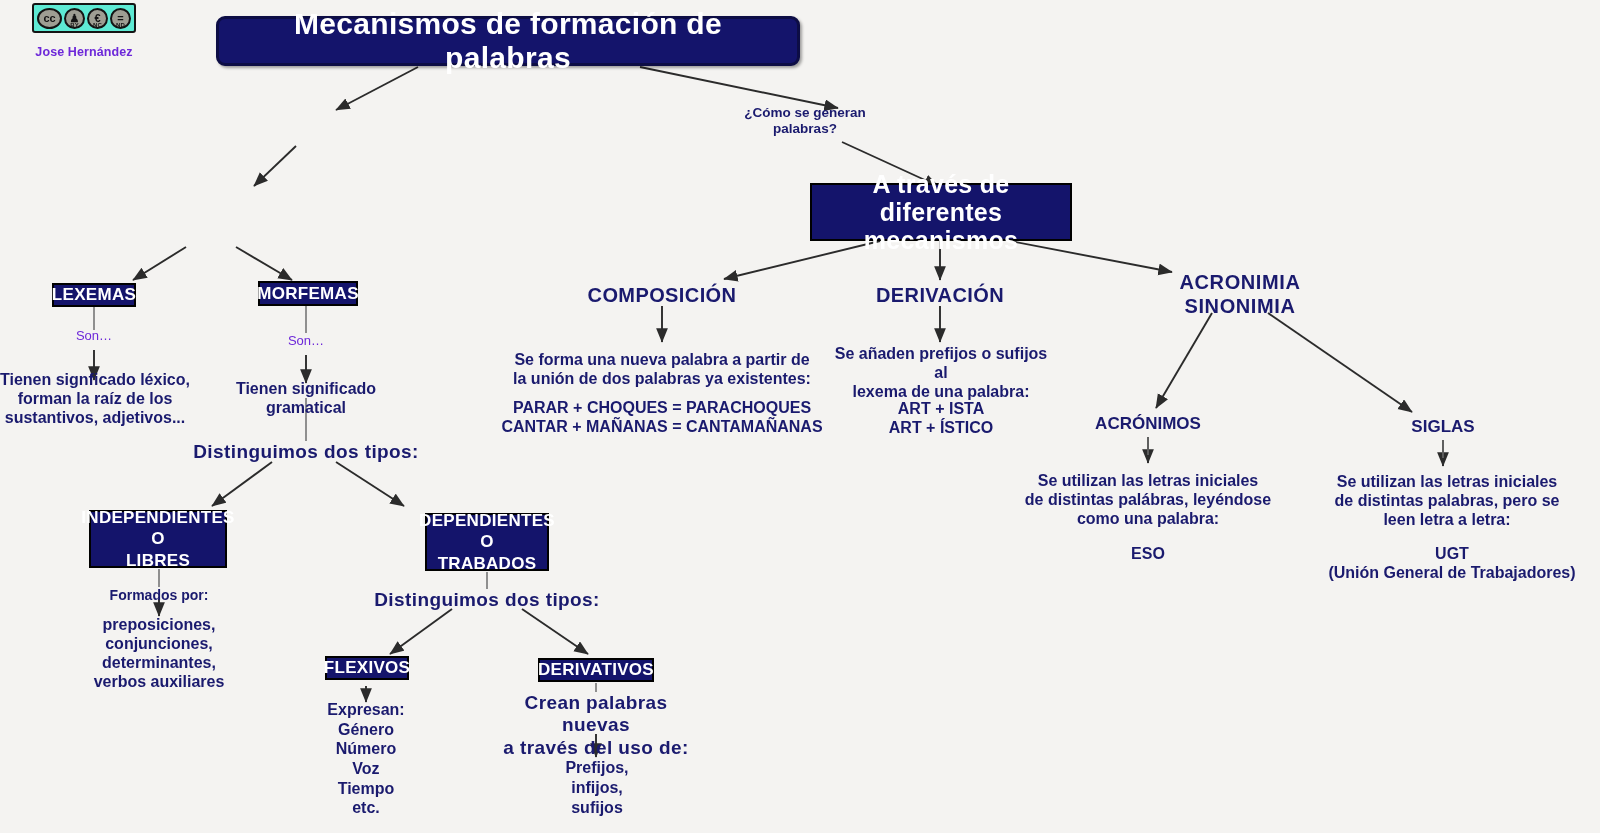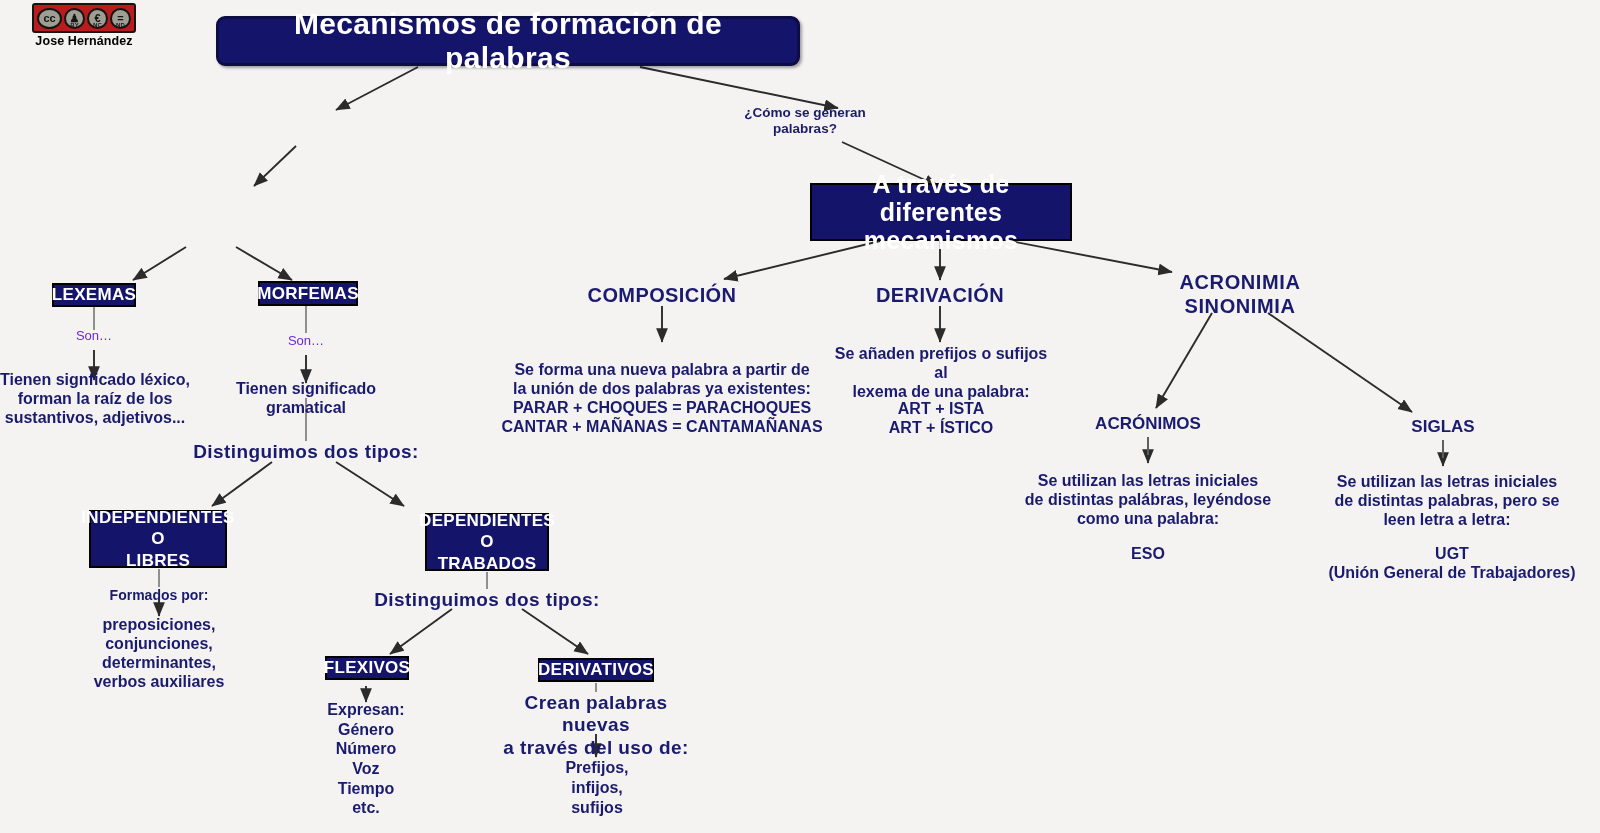--- a/index.html
+++ b/index.html
@@ -46,31 +46,31 @@
   }
   .t-hdr{font-size:19px;letter-spacing:.4px;}
   .t-body{font-size:16px;}
   .t-lbl{font-size:14px;}
   .t-link{font-size:13.5px;}
   .t-son{color:#6d28d9;font-weight:normal;font-size:13px;}
 
   
   #cc-wrap{position:absolute;left:32px;top:3px;width:104px;text-align:center;}
   .cc-badge{
-    width:104px;height:30px;background:#b91c1c;border:2px solid #141414;
+    width:104px;height:30px;background:#5eead4;border:2px solid #141414;
     border-radius:3px;display:flex;align-items:center;justify-content:space-around;
     box-sizing:border-box;padding:0 2px;
   }
   .cc-ic{position:relative;width:21px;height:21px;border-radius:50%;
     background:#9e9e93;border:2.5px solid #141414;box-sizing:border-box;
     display:flex;align-items:center;justify-content:center;
     font-size:11px;font-weight:bold;color:#141414;line-height:1;}
   .cc-ic.wide{width:25px;}
   .cc-sub{position:absolute;left:0;right:0;bottom:-1px;font-size:6px;letter-spacing:.2px;}
-  #cc-name{margin-top:1px;font-size:12.5px;font-weight:bold;color:#000000;letter-spacing:.1px;}
+  #cc-name{margin-top:12px;font-size:12.5px;font-weight:bold;color:#6d28d9;letter-spacing:.1px;}
 </style>
 </head>
 <body>
 
 <div id="canvas">
 
   <svg id="wires" viewBox="0 0 1600 833">
     <defs>
       <marker id="ah" markerWidth="9" markerHeight="9" refX="7.2" refY="3.1" orient="auto">
         <path d="M0,0 L7.6,3.1 L0,6.2 z" fill="#2b2b2b"></path>
@@ -198,21 +198,21 @@
 
   <div class="txt t-body" style="left:534px;top:758px;width:126px;line-height:1.25;"><span style="display:block">Prefijos,</span><span style="display:block">infijos,</span><span style="display:block">sufijos</span></div>
 
   <div class="box big" style="left:810px;top:183px;width:262px;height:58px;">
       <span style="display:block">A través de</span>
       <span style="display:block">diferentes mecanismos</span>
     </div>
 
   <div class="txt t-hdr" style="left:562px;top:284px;width:200px;font-size:20px;">COMPOSICIÓN</div>
 
-  <div class="txt t-body" style="left:504px;top:361px;width:316px;"><span style="display:block">Se forma una nueva palabra a partir de</span><span style="display:block">la unión de dos palabras ya existentes:</span></div>
+  <div class="txt t-body" style="left:504px;top:351px;width:316px;"><span style="display:block">Se forma una nueva palabra a partir de</span><span style="display:block">la unión de dos palabras ya existentes:</span></div>
 
   <div class="txt t-body" style="left:496px;top:399px;width:332px;"><span style="display:block">PARAR + CHOQUES = PARACHOQUES</span><span style="display:block">CANTAR + MAÑANAS = CANTAMAÑANAS</span></div>
 
   <div class="txt t-hdr" style="left:848px;top:284px;width:184px;font-size:20px;">DERIVACIÓN</div>
 
   <div class="txt t-body" style="left:828px;top:345px;width:226px;"><span style="display:block">Se añaden prefijos o sufijos al</span><span style="display:block">lexema de una palabra:</span></div>
 
   <div class="txt t-body" style="left:848px;top:400px;width:186px;"><span style="display:block">ART + ISTA</span><span style="display:block">ART + ÍSTICO</span></div>
 
   <div class="txt t-hdr" style="left:1150px;top:271px;width:180px;font-size:20px;letter-spacing:.6px;"><span style="display:block">ACRONIMIA</span><span style="display:block">SINONIMIA</span></div>

